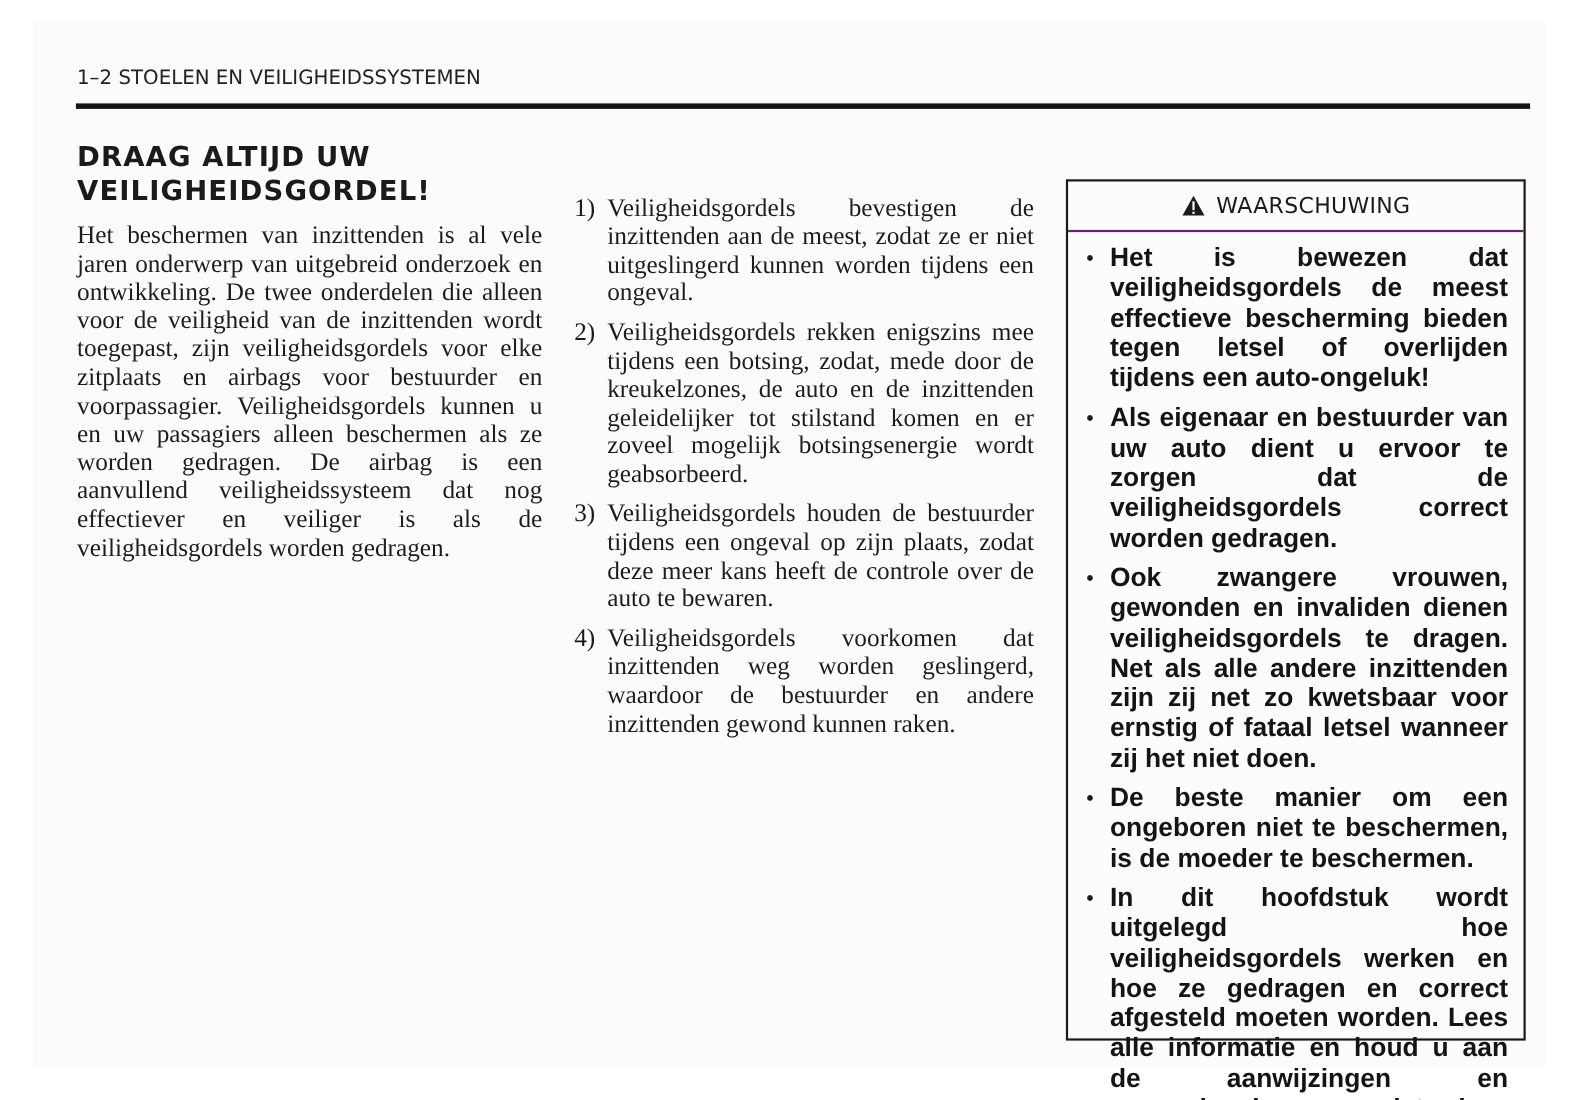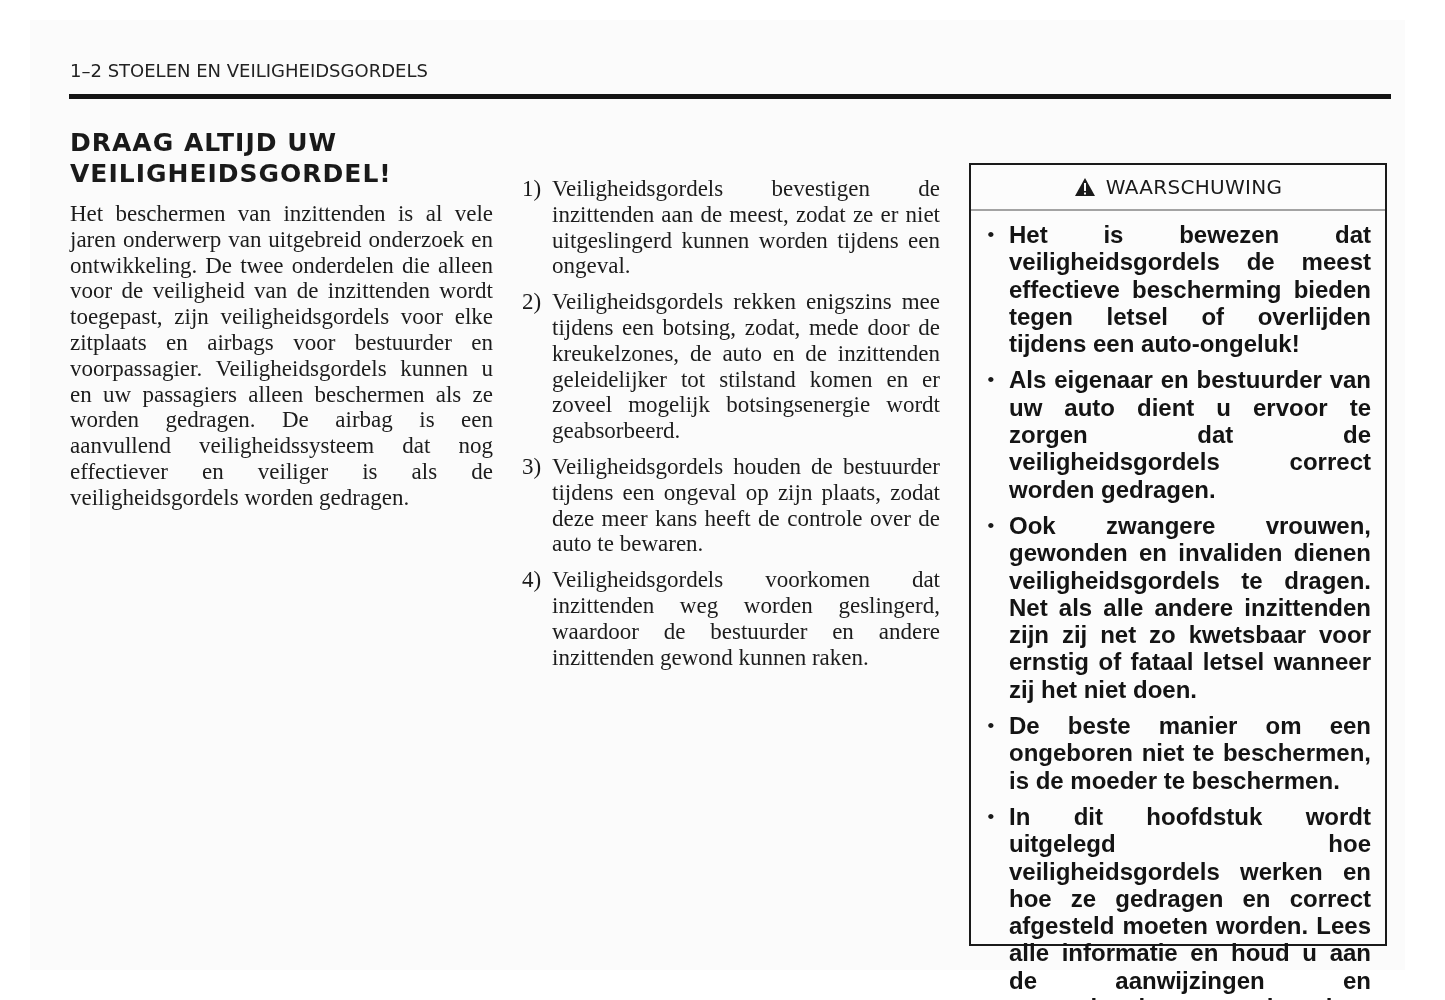--- a/index.html
+++ b/index.html
@@ -105,21 +105,21 @@
       left: 969px;
       top: 163px;
       width: 418px;
       height: 783px;
       border: 2px solid #1a1a1a;
       box-sizing: border-box;
       background: #fcfcfc;
     }
     .warn-header {
       height: 44px;
-      border-bottom: 2px solid #a3a3a3;
+      border-bottom: 2px solid #701a75;
       display: flex;
       align-items: center;
       justify-content: center;
       gap: 10px;
       font-family: "DejaVu Sans", sans-serif;
       font-size: 20px;
       color: #1a1a1a;
       letter-spacing: 0.3px;
     }
     .warn-header svg { display: block; }
@@ -149,21 +149,21 @@
       font-weight: 600;
     }
   </style>
 </head>
 <body>
 
 <div class="page"></div>
 
 <div class="running-head">
   <span class="pg">1–2</span>
-  <span>STOELEN EN VEILIGHEIDSGORDELS</span>
+  <span>STOELEN EN VEILIGHEIDSSYSTEMEN</span>
 </div>
 <div class="head-rule"></div>
 
 <h1 class="h1">DRAAG ALTIJD UW VEILIGHEIDSGORDEL!</h1>
 
 <div class="col1">
   <p class="body-text">Het beschermen van inzittenden is al vele jaren onderwerp van uitgebreid onderzoek en ontwikkeling. De twee onderdelen die alleen voor de veiligheid van de inzittenden wordt toegepast, zijn veiligheidsgordels voor elke zitplaats en airbags voor bestuurder en voorpassagier. Veiligheidsgordels kunnen u en uw passagiers alleen beschermen als ze worden gedragen. De airbag is een aanvullend veiligheidssysteem dat nog effectiever en veiliger is als de veiligheidsgordels worden gedragen.</p>
 </div>
 
 <div class="col2">

